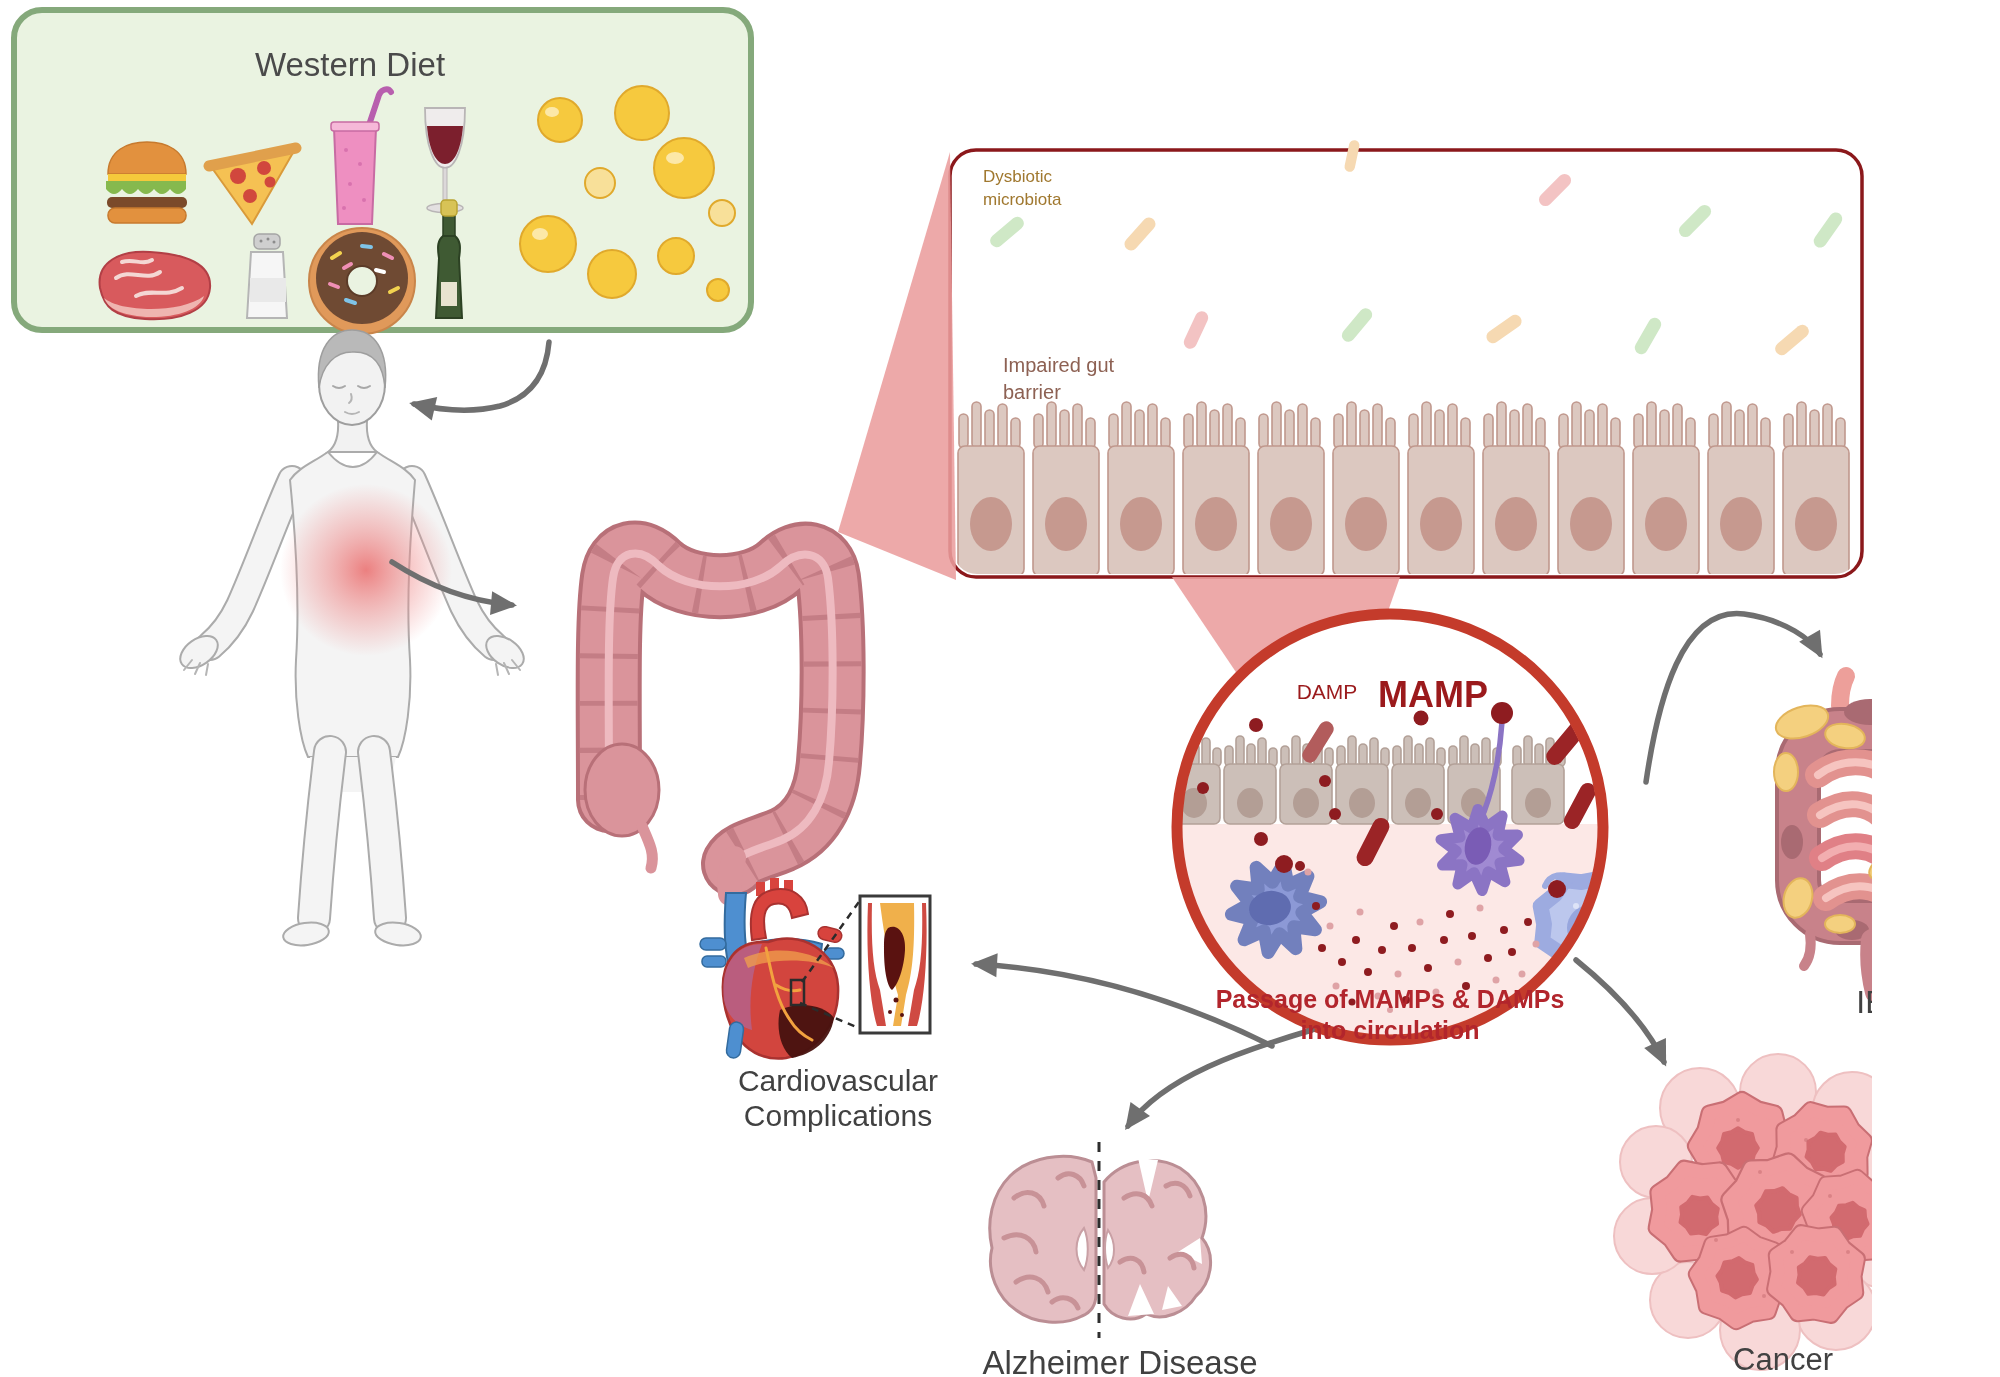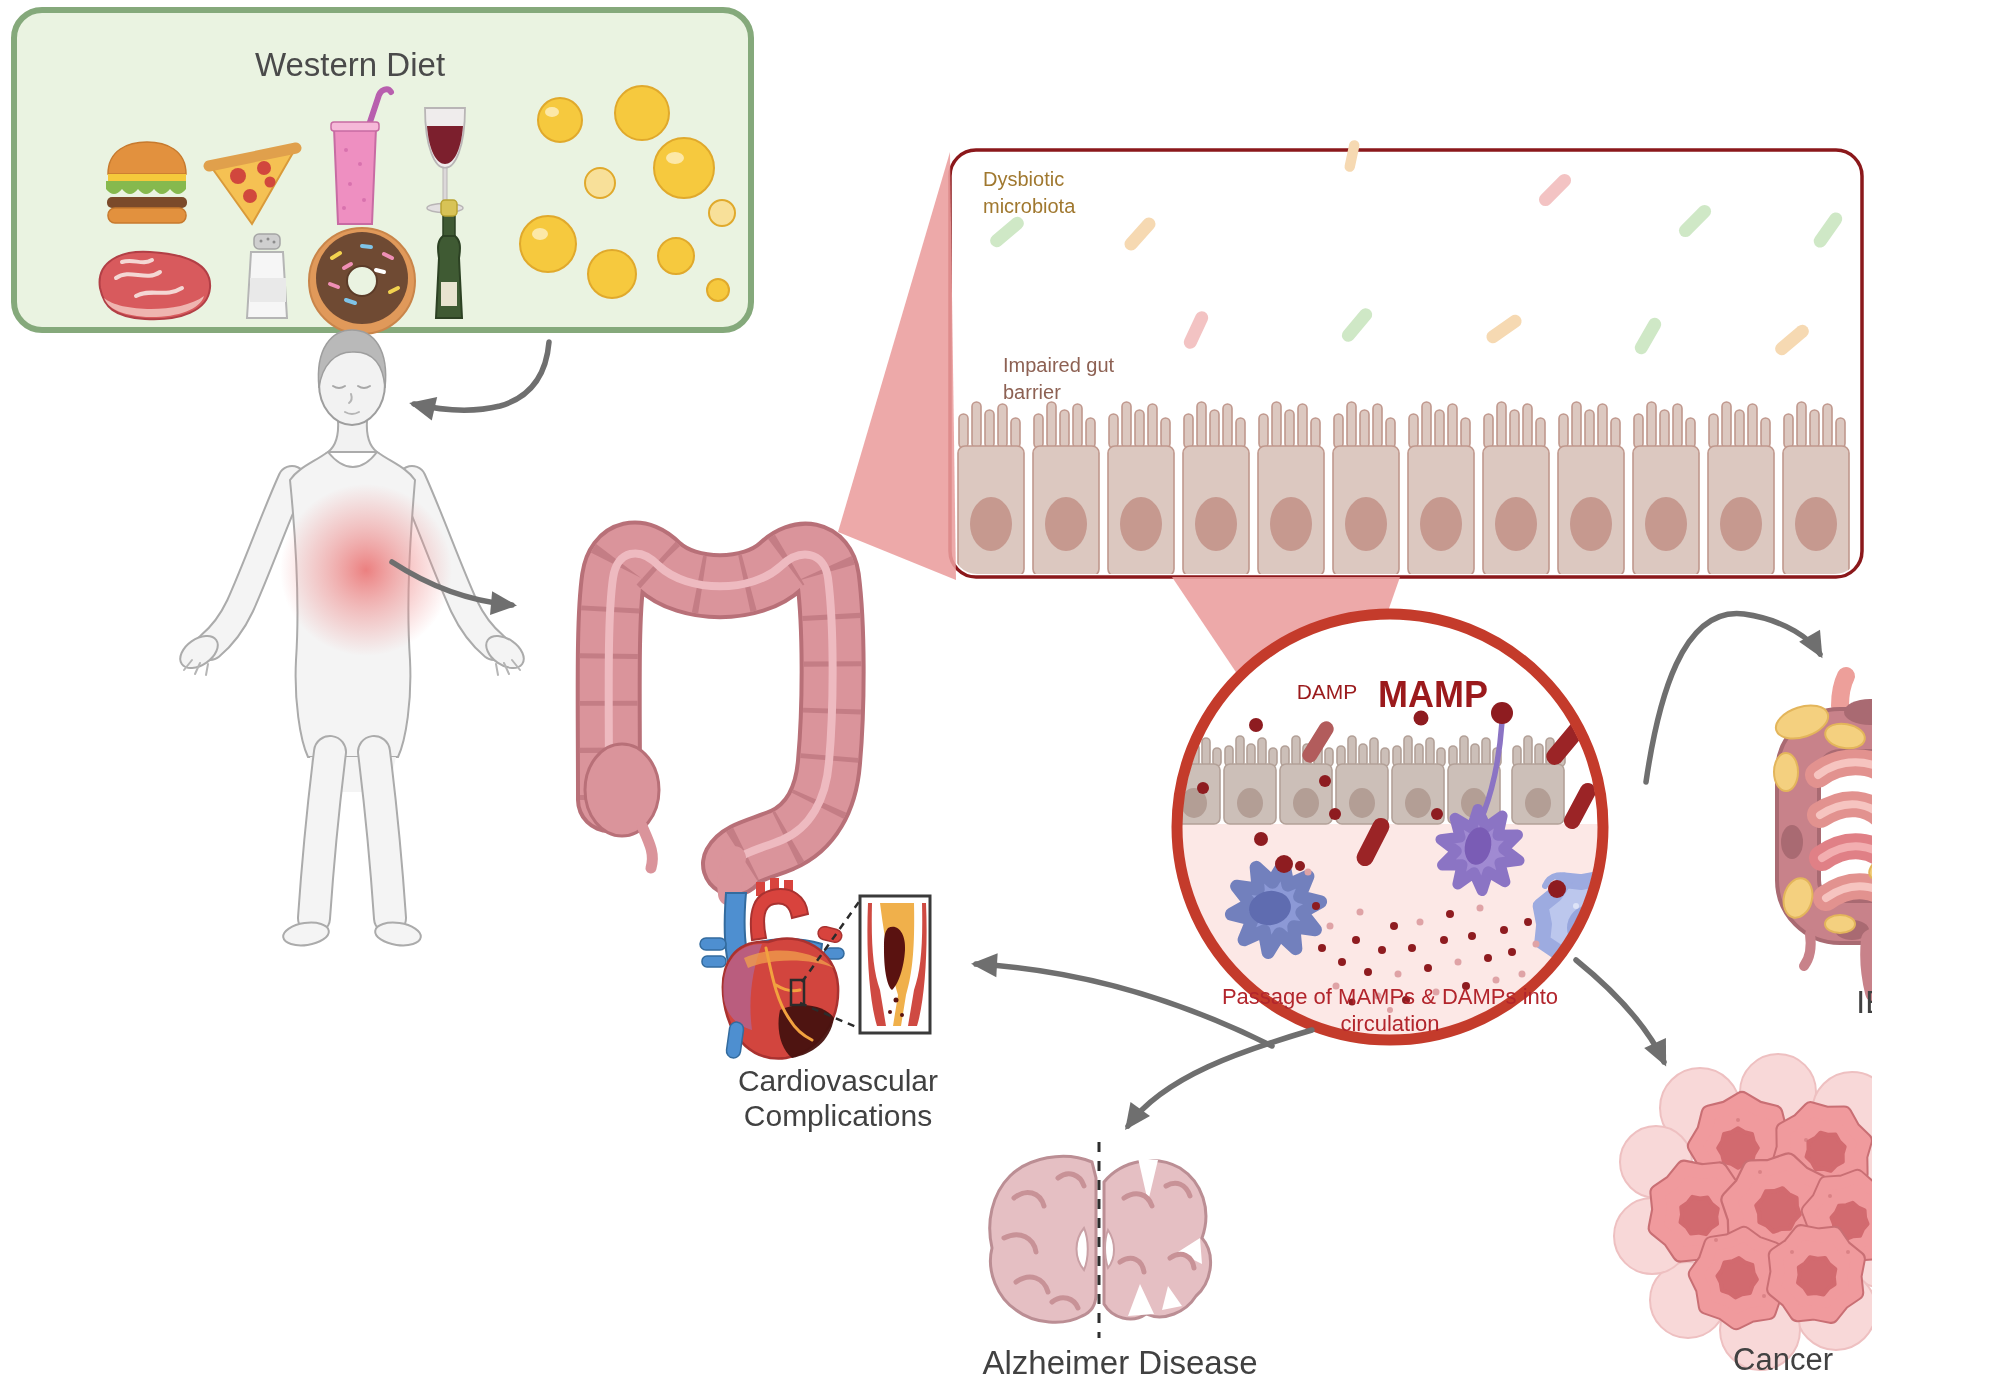--- a/index.html
+++ b/index.html
@@ -1,27 +1,27 @@
 <!DOCTYPE html>
 <html style="--diet-box-fill: #eaf3e1; --diet-box-border: #85a97b; --gut-box-border: #8b181b; --circle-border: #c43b2b; --zoom-wedge: #eb9d9d; --dysbiotic-text: #a0782f; --barrier-text: #8d6153; --damp-text: #9b1a1c; --caption-text: #b2252c; --label-text: #414141; --arrow: #6f6f6f; --circle-plasma: #fce8e6;"><head>
 <meta charset="utf-8">
 <style>
   html,body{margin:0;padding:0;background:#fff;}
   .canvas{position:relative;width:1872px;height:1377px;background:#fff;overflow:hidden;
           font-family:"Liberation Sans",sans-serif;}
   .canvas svg{position:absolute;left:0;top:0;}
   .lbl{position:absolute;text-align:center;color:var(--label-text);line-height:1.15;}
   .diet-title{left:150px;top:46px;width:400px;font-size:33px;font-weight:500;color:#4a4a4a;}
-  .dysbiotic{left:983px;top:166px;width:118px;font-size:20px;text-align:left;
+  .dysbiotic{left:983px;top:166px;width:118px;font-size:17px;text-align:left;
              color:var(--dysbiotic-text);line-height:1.35;}
   .barrier{left:983px;top:352px;width:118px;font-size:20px;text-align:left;
            color:var(--barrier-text);line-height:1.35;margin-left:20px;}
   .damp{left:1277px;top:680px;width:100px;font-size:21px;font-weight:400;color:var(--damp-text);}
   .mamp{left:1373px;top:674px;width:120px;font-size:36px;font-weight:600;color:var(--damp-text);}
-  .caption{left:1210px;top:984px;width:360px;font-size:22px;font-weight:normal;
+  .caption{left:1210px;top:984px;width:360px;font-size:25px;font-weight:bold;
            color:var(--caption-text);line-height:1.22;}
   .cardio{left:688px;top:1064px;width:300px;font-size:30px;}
   .alz{left:940px;top:1344px;width:360px;font-size:33px;}
   .ibd{left:1803px;top:984px;width:160px;font-size:32px;}
   .cancer{left:1663px;top:1342px;width:240px;font-size:31px;}
   .wedge{fill:var(--zoom-wedge);opacity:.88;}
   .arrow{stroke:var(--arrow);stroke-width:5.5;fill:none;stroke-linecap:round;}
   .bcell-body{fill:#dcc8c0;stroke:#c0988d;stroke-width:1.6;}
   .bcell-nuc{fill:#c6998f;}
   .ccell-body{fill:#ccbfb8;stroke:#b3a198;stroke-width:1.6;}

